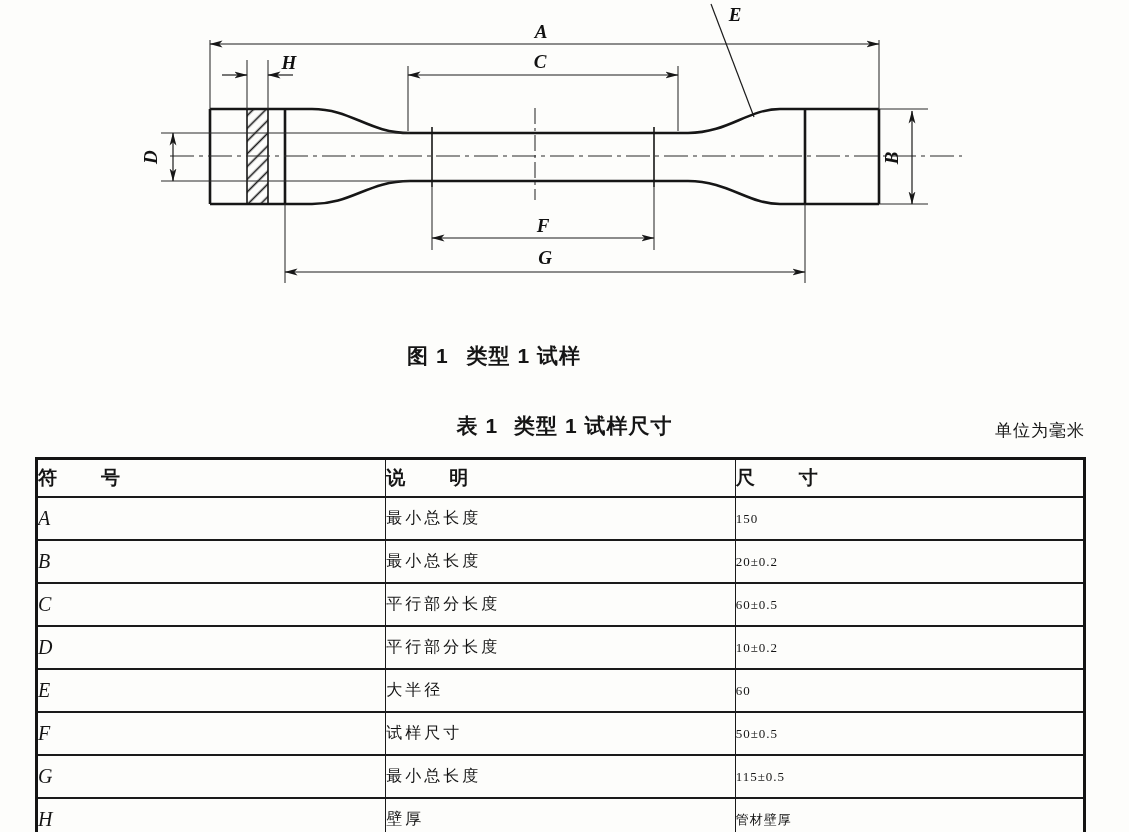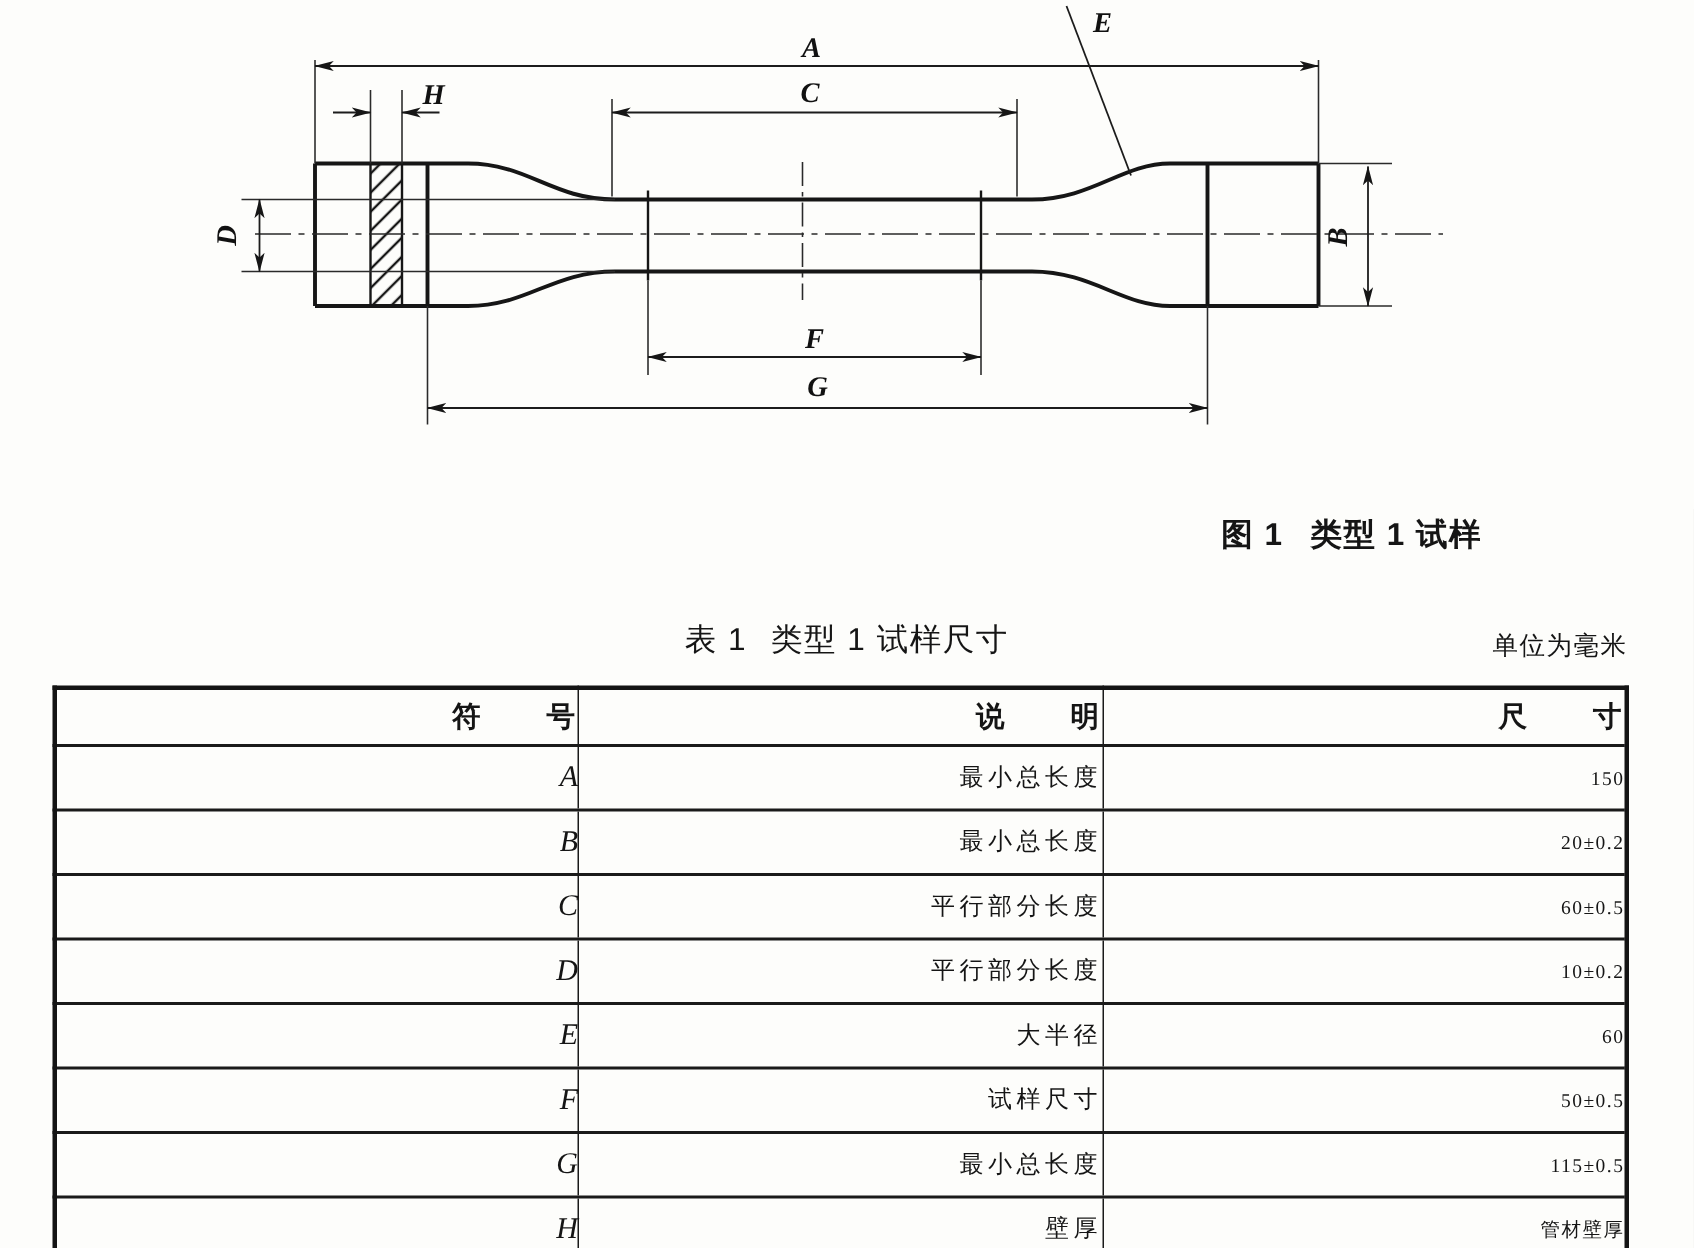--- a/index.html
+++ b/index.html
@@ -15,43 +15,43 @@
   .thick{stroke:#161616;stroke-width:2.6;fill:none;}
   .mid{stroke:#161616;stroke-width:1.6;fill:none;}
   .thin{stroke:#2a2a2a;stroke-width:1.05;fill:none;}
   .dim{stroke:#1c1c1c;stroke-width:1.2;fill:none;}
   .lbl{
     font-family:"Liberation Serif",serif;font-style:italic;font-weight:bold;
     font-size:19px;fill:#111;
   }
   
   .fig-caption{
-    position:absolute;left:0;top:342px;width:988px;text-align:right;
+    position:absolute;left:0;top:342px;width:988px;text-align:center;
     font-size:21px;font-weight:bold;letter-spacing:1px;
   }
   .fig-caption .part2{margin-left:18px;}
   .tbl-title{
     position:absolute;left:0;top:412px;width:1129px;text-align:center;
-    font-size:21px;font-weight:normal;letter-spacing:1px;
+    font-size:21px;font-weight:bold;letter-spacing:1px;
   }
   .tbl-title .part2{margin-left:16px;}
   .unit-note{
     position:absolute;top:419px;right:44px;
     font-size:17px;font-weight:normal;letter-spacing:1px;font-family:Liberation Serif, serif;
   }
   
   table.spec{
     position:absolute;left:35px;top:457px;width:1051px;
     border-collapse:collapse;table-layout:fixed;
     border:3px solid #141414;
   }
   table.spec th,table.spec td{
     border-top:2.2px solid #1a1a1a;border-bottom:2.2px solid #1a1a1a;
     border-left:1.3px solid #1a1a1a;border-right:1.3px solid #1a1a1a;
-    text-align:right;vertical-align:middle;padding:0;
+    text-align:left;vertical-align:middle;padding:0;
   }
   table.spec th{height:36px;font-size:19px;font-weight:bold;letter-spacing:2px;}
   table.spec td{height:41px;}
   td.sym{font-family:"Liberation Serif",serif;font-style:italic;font-size:20px;}
   td.desc{font-size:16px;letter-spacing:3px;font-weight:500;}
   td.val{font-family:"Liberation Serif",serif;font-size:13px;letter-spacing:1px;}
 </style>
 </head>
 <body>
 

